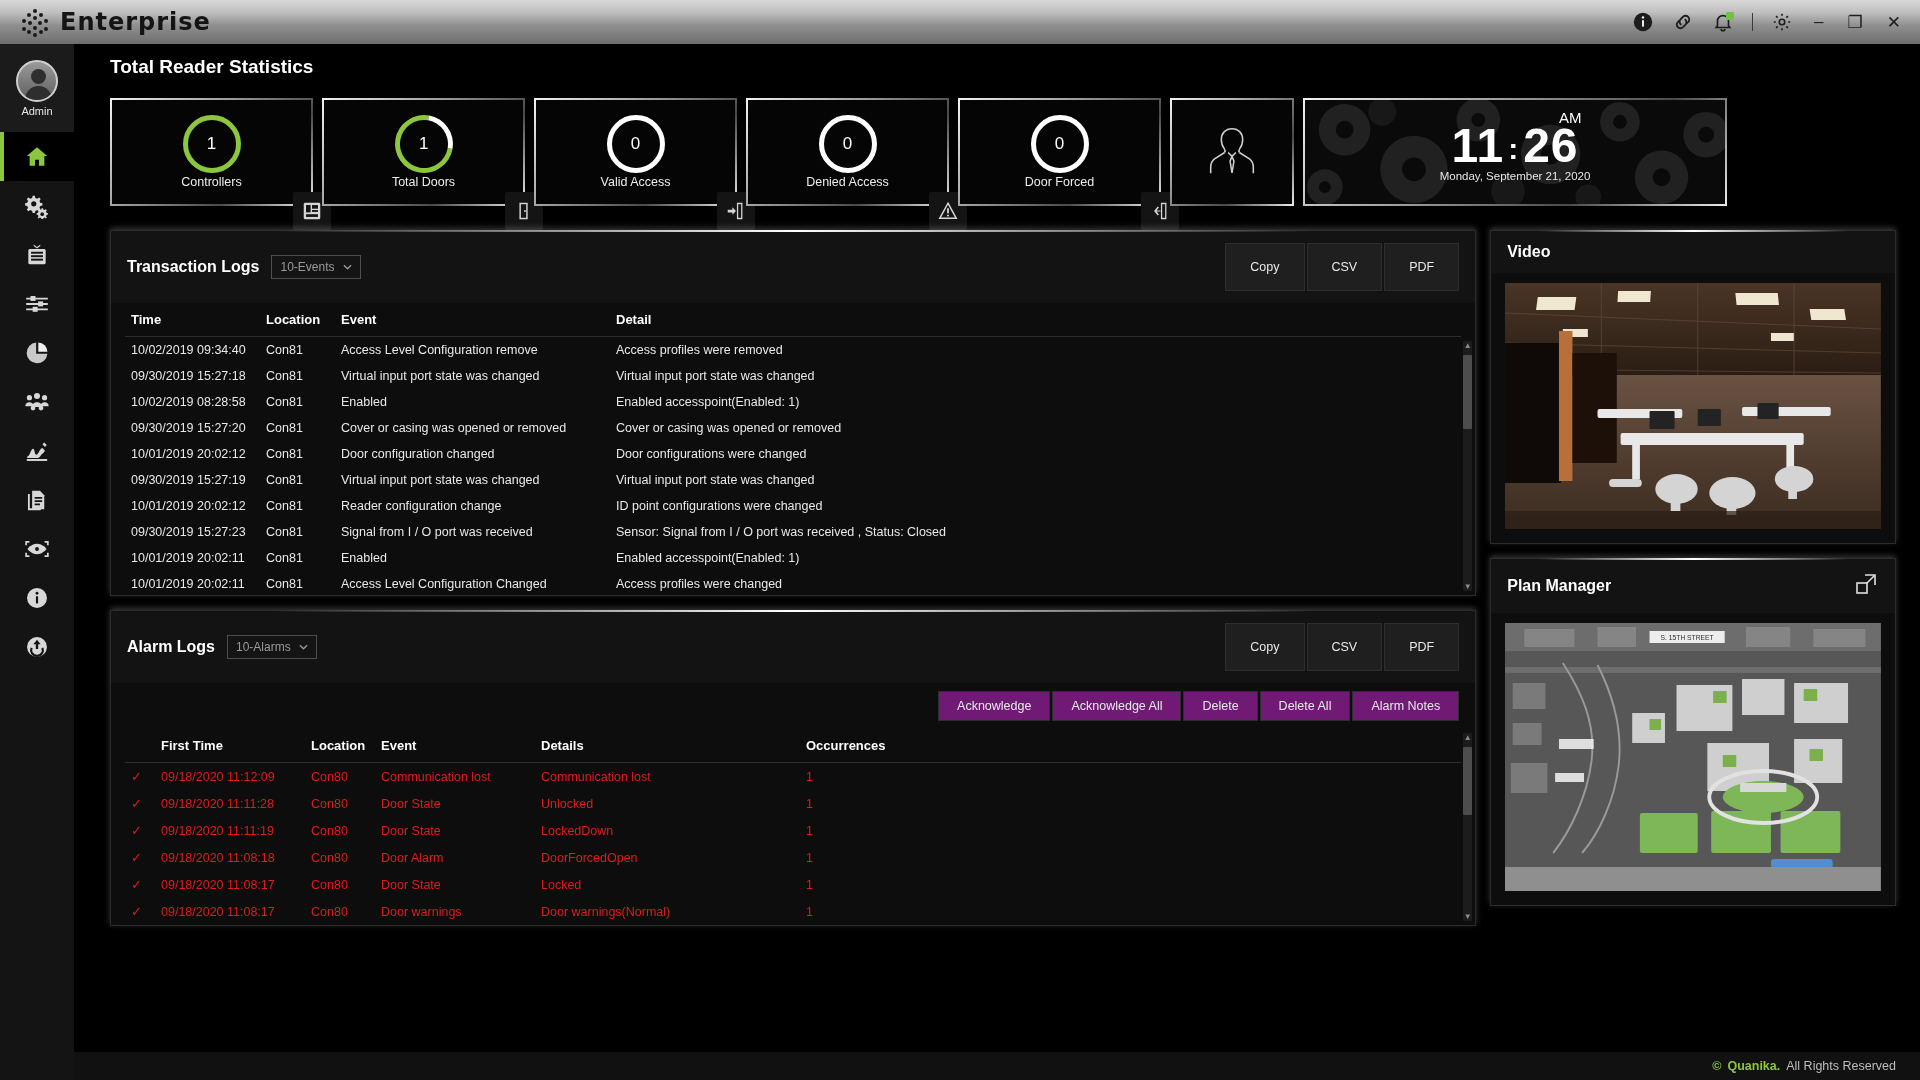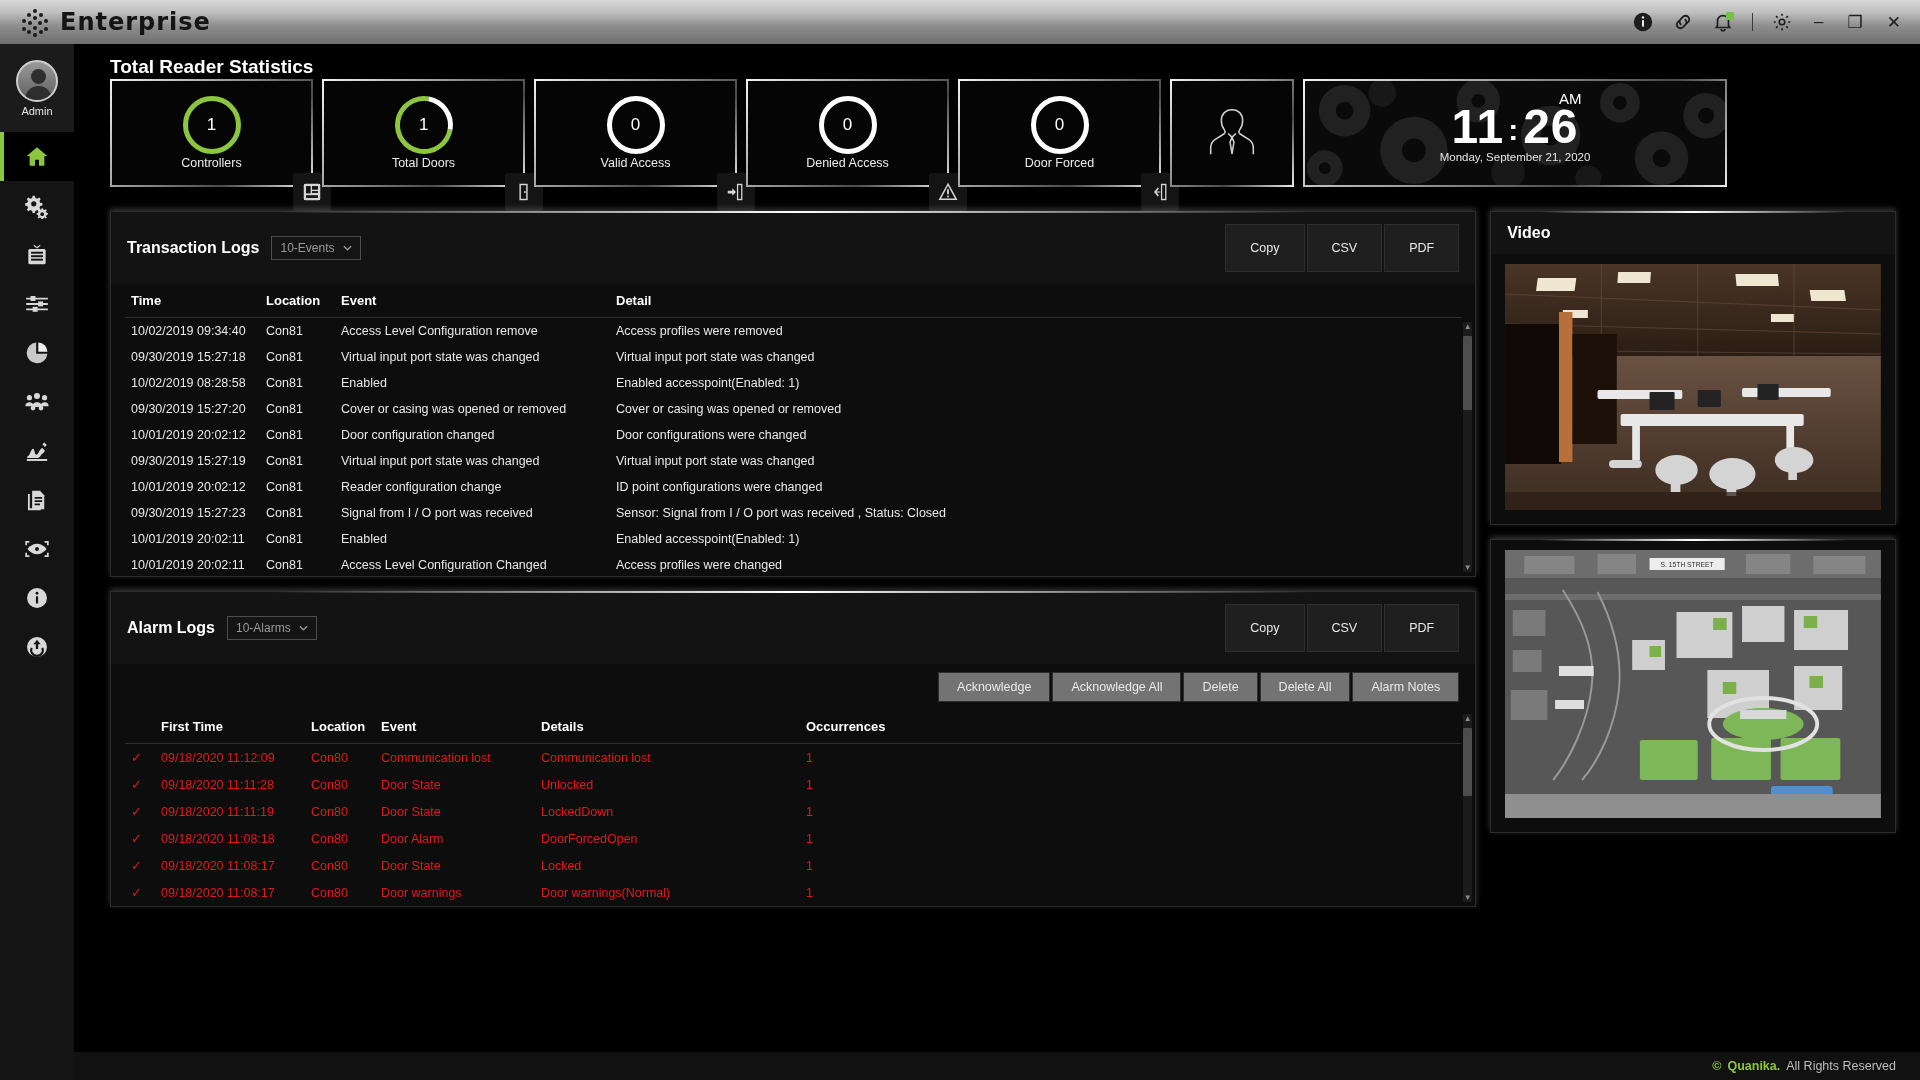--- a/index.html
+++ b/index.html
@@ -74,21 +74,21 @@
     content: ""; position: absolute; left: 0; top: 0; bottom: 0;
     width: 4px; background: #8cc63e;
   }
   .nav-item svg { width: 26px; height: 26px; }
 
   
   .main { position: absolute; top: 44px; left: 74px; width: 1846px; height: 1036px; }
 
   .section-title {
     font-size: 19px; font-weight: bold; color: #fff;
-    padding: 12px 0 1px 36px;
+    padding: 12px 0 20px 36px;
   }
 
   
   .stats {
     display: flex; gap: 9px; padding-left: 36px; padding-right: 24px;
     height: 120px; align-items: flex-start;
   }
   .stat-card {
     width: 203px; height: 108px; position: relative;
     border: 2px solid transparent;
@@ -175,21 +175,21 @@
     font-size: 12.5px; color: #e9e9e9; padding: 6px 6px; white-space: nowrap;
   }
   .tx-body { height: 258px; overflow: hidden; position: relative; padding: 0 14px; }
   .tx-head { padding: 0 14px; }
 
   .alarm-actions {
     display: flex; justify-content: flex-end; gap: 2px;
     padding: 8px 16px 8px 0;
   }
   .abtn {
-    background: #737373; color: #e9e9e9; font-size: 12.5px;
+    background: #701a75; color: #e9e9e9; font-size: 12.5px;
     border: 1px solid #2e2e2e; padding: 7px 18px; cursor: pointer;
     font-family: "Liberation Sans", sans-serif;
   }
   .alarm-body { height: 196px; overflow: hidden; padding: 0 14px; position: relative; }
   .alarm td { color: #e01b1b; }
   .alarm .chk { color: #e01b1b; font-size: 13px; width: 22px; }
   table.alarmtable th { color: #fff; }
 
   .scrollbar {
     position: absolute; right: 3px; top: 4px; bottom: 4px; width: 9px;
@@ -771,20 +771,30 @@
                 <rect x="262" y="120" width="22" height="16" rx="1"></rect>
               </g>
               <rect y="228" width="390" height="18" fill="#2b1e15" opacity=".7"></rect>
             </svg>
           </div>
         </div>
       </div>
 
       <div class="panel" style="margin-top:14px">
         <div class="panel-top-glow"></div>
+        <div class="panel-head">
+          <span class="panel-title">Plan Manager</span>
+          <span class="expand-ico">
+            <svg width="26" height="26" viewBox="0 0 26 26" fill="none" stroke="#e0e0e0" stroke-width="1.6">
+              <rect x="4" y="12" width="10" height="10"></rect>
+                <path d="M12 4h10v10"></path>
+                <path d="M13.5 12.5L21.5 4.5"></path>
+            </svg>
+          </span>
+        </div>
         <div style="padding:10px 14px 14px">
           <div class="plan-img">
             <svg viewBox="0 0 390 268" preserveAspectRatio="none" width="100%" height="100%">
               <rect width="390" height="268" fill="#575757"></rect>
               <g fill="#6d6d6d">
                 <rect x="0" y="0" width="390" height="28"></rect>
                 <rect x="0" y="44" width="390" height="6"></rect>
               </g>
               <g fill="#8a8a8a" opacity=".85">
                 <rect x="20" y="6" width="52" height="18"></rect>

